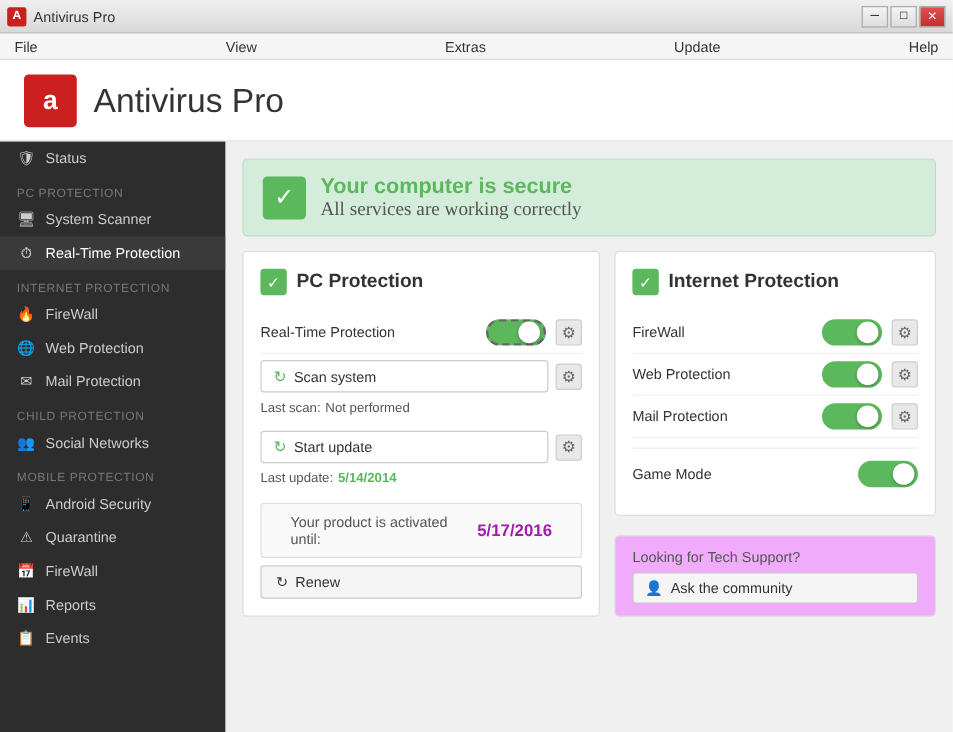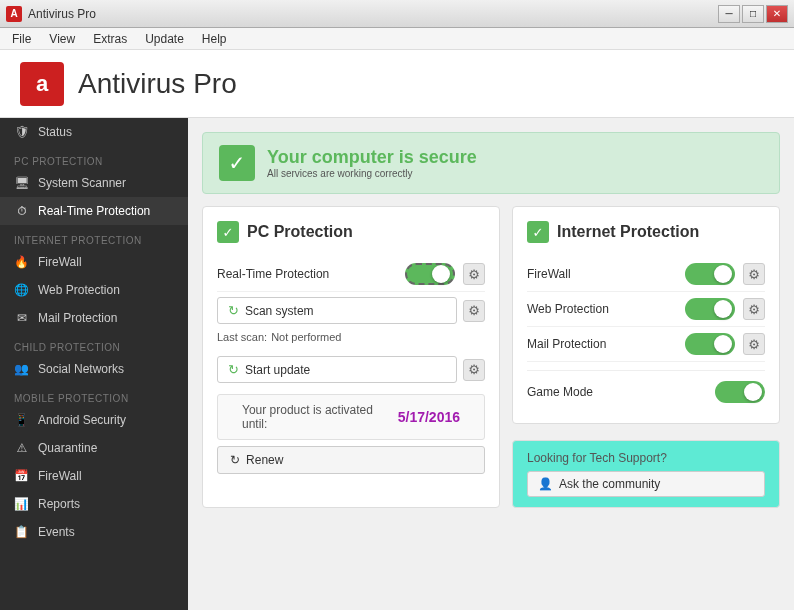--- a/index.html
+++ b/index.html
@@ -24,20 +24,21 @@
 
     
     .menu-bar {
       background: #f5f5f5;
       height: 22px;
       display: flex;
       align-items: center;
       padding: 0 4px;
       border-bottom: 1px solid #ddd;
       gap: 2px;
+      justify-content: space-between;
     }
     .menu-item { padding: 2px 8px; font-size: 12px; cursor: pointer; color: #333; }
 
     
     .app-header {
       background: #fff;
       height: 68px;
       display: flex;
       align-items: center;
       padding: 0 20px;
@@ -94,21 +95,21 @@
       background: #d4edda;
       border: 1px solid #b8dfc5;
       border-radius: 4px;
       padding: 12px 16px;
       display: flex;
       align-items: center;
       gap: 12px;
     }
     .status-check { width: 36px; height: 36px; background: #5cb85c; border-radius: 4px; display: flex; align-items: center; justify-content: center; color: white; font-size: 20px; }
     .status-text-secure { font-size: 18px; font-weight: bold; color: #5cb85c; }
-    .status-text-sub { font-size: 10px; color: #555; }
+    .status-text-sub { font-size: 16px; color: #555; font-family: Liberation Serif, serif; }
 
     
     .panels-row { display: flex; gap: 12px; }
 
     
     .panel {
       background: #fff;
       border: 1px solid #ddd;
       border-radius: 4px;
       padding: 14px;
@@ -233,21 +234,21 @@
       margin-top: 6px;
     }
 
     
     .toggle-switch.game-mode {
       background: #5cb85c;
     }
 
     
     .tech-support {
-      background: #5eead4;
+      background: #f0abfc;
       border: 1px solid #ddd;
       border-radius: 4px;
       padding: 10px 14px;
       margin-top: 4px;
     }
     .tech-title { font-size: 12px; color: #555; margin-bottom: 6px; }
     .community-btn {
       display: flex;
       align-items: center;
       gap: 6px;
@@ -391,20 +392,24 @@
           <span class="info-val">Not performed</span>
         </div>
 
         <div class="action-row">
           <div class="action-box">
             <span class="scan-icon">↻</span>
             <span>Start update</span>
           </div>
           <div class="gear-btn">⚙</div>
         </div>
+        <div class="info-row">
+          <span>Last update:</span>
+          <span style="color:#5cb85c; font-weight:bold;">5/14/2014</span>
+        </div>
 
         <div class="activated-row">
           <span>Your product is activated until:</span>
           <span class="activated-date">5/17/2016</span>
         </div>
         <div class="renew-btn">
           <span>↻</span>
           <span>Renew</span>
         </div>
       </div>

